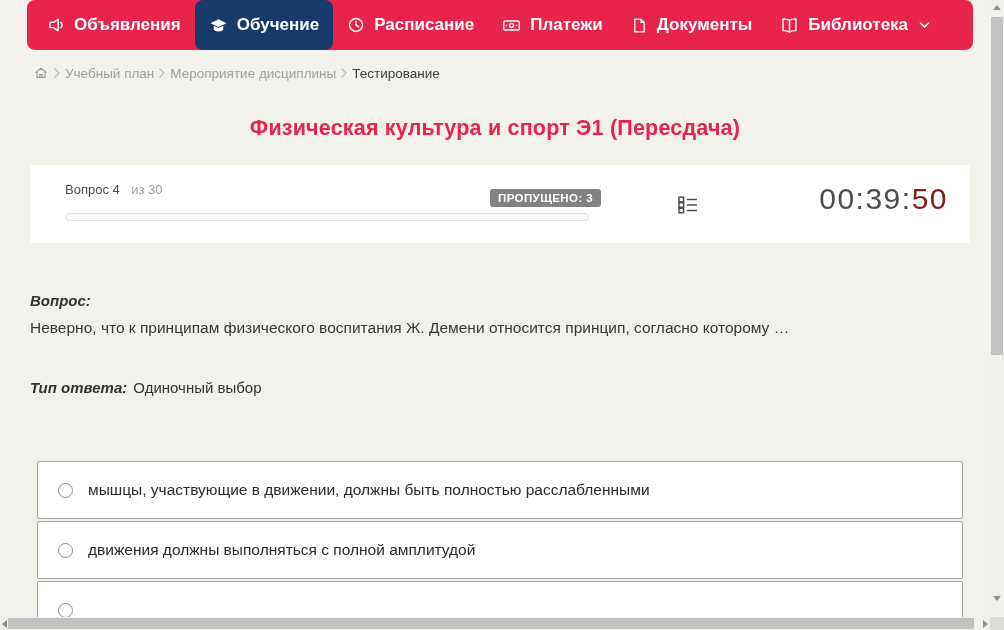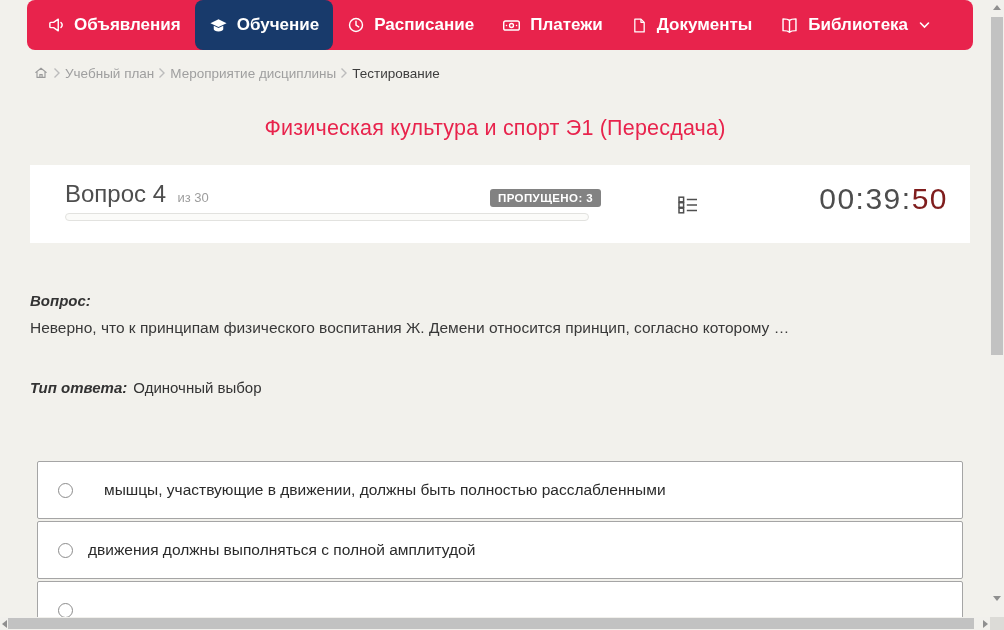--- a/index.html
+++ b/index.html
@@ -29,29 +29,29 @@
     position:absolute;left:33px;top:63px;height:20px;
     display:flex;align-items:center;gap:4px;font-size:13.5px;color:#9f9f9f;
   }
   .crumb{cursor:pointer;}
   .crumb.current{color:#3d3d3d;cursor:default;}
   .crumb-sep{display:flex;align-items:center;}
   .home-icon{display:flex;align-items:center;color:#9a9a9a;}
   
   .page-title{
     position:absolute;left:0;top:116px;width:990px;text-align:center;
-    font-size:21.5px;font-weight:400;color:#e8234c;letter-spacing:.2px;
+    font-size:21.5px;font-weight:700;color:#e8234c;letter-spacing:.2px;
   }
   
   .q-card{
     position:absolute;left:30px;top:165px;width:940px;height:78px;
     background:#ffffff;
   }
   .q-num-wrap{position:absolute;left:35px;top:15px;white-space:nowrap;}
-  .q-num{font-size:24px;color:#4e4e4e;}
+  .q-num{font-size:13px;color:#4e4e4e;}
   .q-total{font-size:13px;color:#9d9d9d;margin-left:7px;}
   .skip-badge{
     position:absolute;left:460px;top:24px;background:#828282;color:#ffffff;
     font-size:11.5px;font-weight:700;letter-spacing:.4px;
     padding:3px 8px;border-radius:3px;white-space:nowrap;
   }
   .progress-track{
     position:absolute;left:35px;top:48px;width:524px;height:8px;
     background:#fbfbf9;border:1px solid #e2e2df;border-radius:6px;box-sizing:border-box;
   }
@@ -222,21 +222,21 @@
     <span class="t-hm">00:39:</span><span class="t-s">50</span>
   </div>
 </div>
 
 <div class="q-label">Вопрос:</div>
 <div class="q-text">Неверно, что к принципам физического воспитания Ж. Демени относится принцип, согласно которому …</div>
 <div class="q-type">
   <span class="t-label">Тип ответа:</span><span class="t-value">Одиночный выбор</span>
 </div>
 
-<div class="answer-option" style="top:461px;gap:16px;">
+<div class="answer-option" style="top:461px;">
   <span class="radio"></span>
   <span class="opt-text">мышцы, участвующие в движении, должны быть полностью расслабленными</span>
 </div>
 <div class="answer-option" style="top:521px;">
   <span class="radio"></span>
   <span class="opt-text">движения должны выполняться с полной амплитудой</span>
 </div>
 <div class="answer-option" style="top:581px;">
   <span class="radio"></span>
 </div>

